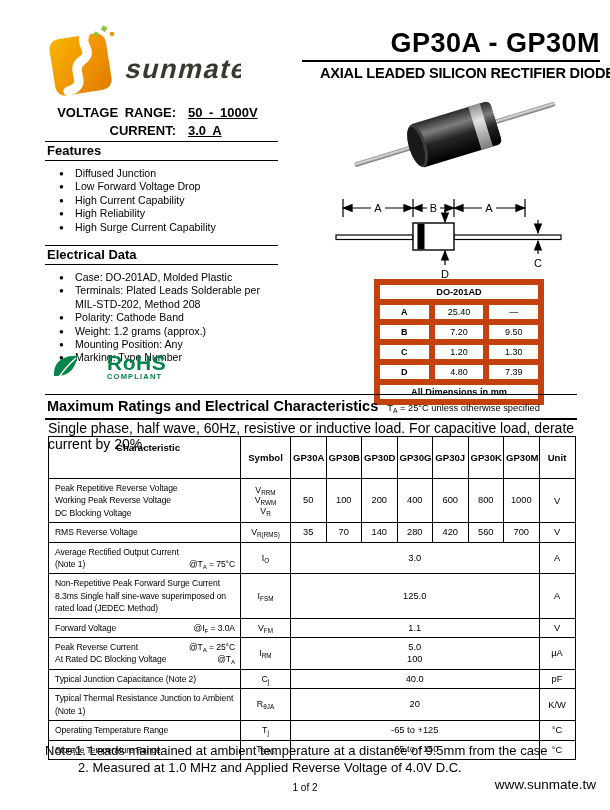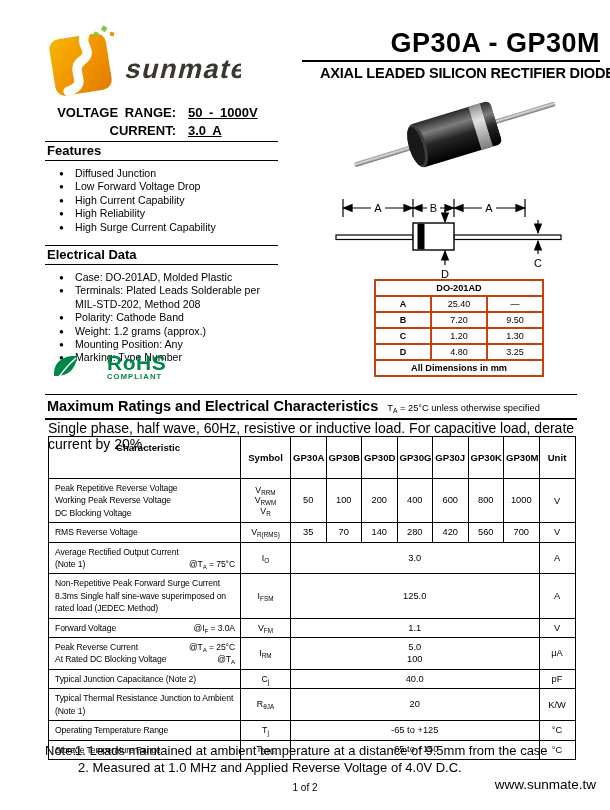--- a/index.html
+++ b/index.html
@@ -35,21 +35,21 @@
   .rohs-name{font-size:21px;font-weight:bold;line-height:19px;letter-spacing:.5px;}
   .rohs-sub{font-size:7.5px;font-weight:bold;letter-spacing:1.2px;}
 
   
   .photo{position:absolute;left:348px;top:94px;}
   .diagram{position:absolute;left:333px;top:186px;}
 
   
   table.pkg{position:absolute;left:374px;top:279px;width:170px;border-collapse:collapse;
             font-size:9px;text-align:center;border:1.6px solid #000;table-layout:fixed;}
-  table.pkg th,table.pkg td{border:2px solid #c2410c;padding:1.5px 2px;height:11px;}
+  table.pkg th,table.pkg td{border:6px solid #c2410c;padding:1.5px 2px;height:11px;}
   table.pkg .pkg-title,table.pkg tfoot td{font-weight:bold;font-size:9.2px;}
   table.pkg thead th{font-weight:bold;}
   table.pkg tbody th{font-weight:bold;}
 
   
   .mrh{position:absolute;left:45px;top:394px;width:530px;border-top:1.4px solid #000;
        border-bottom:2.6px solid #000;padding:2px 0 3px 2px;}
   .mrh .h{font-size:14.5px;font-weight:bold;}
   .mrh .cond{font-size:9.3px;margin-left:9px;}
   .loadnote{position:absolute;left:48px;top:420px;font-size:14px;}
@@ -267,21 +267,21 @@
           <td>9.50</td>
         </tr>
         <tr>
           <th>C</th>
           <td>1.20</td>
           <td>1.30</td>
         </tr>
         <tr>
           <th>D</th>
           <td>4.80</td>
-          <td>3.25</td>
+          <td>7.39</td>
         </tr>
       </tbody>
     <tfoot>
       <tr>
           <td colspan="3">All Dimensions in mm</td>
         </tr>
     </tfoot>
   </table>
 
   <div class="mrh">

